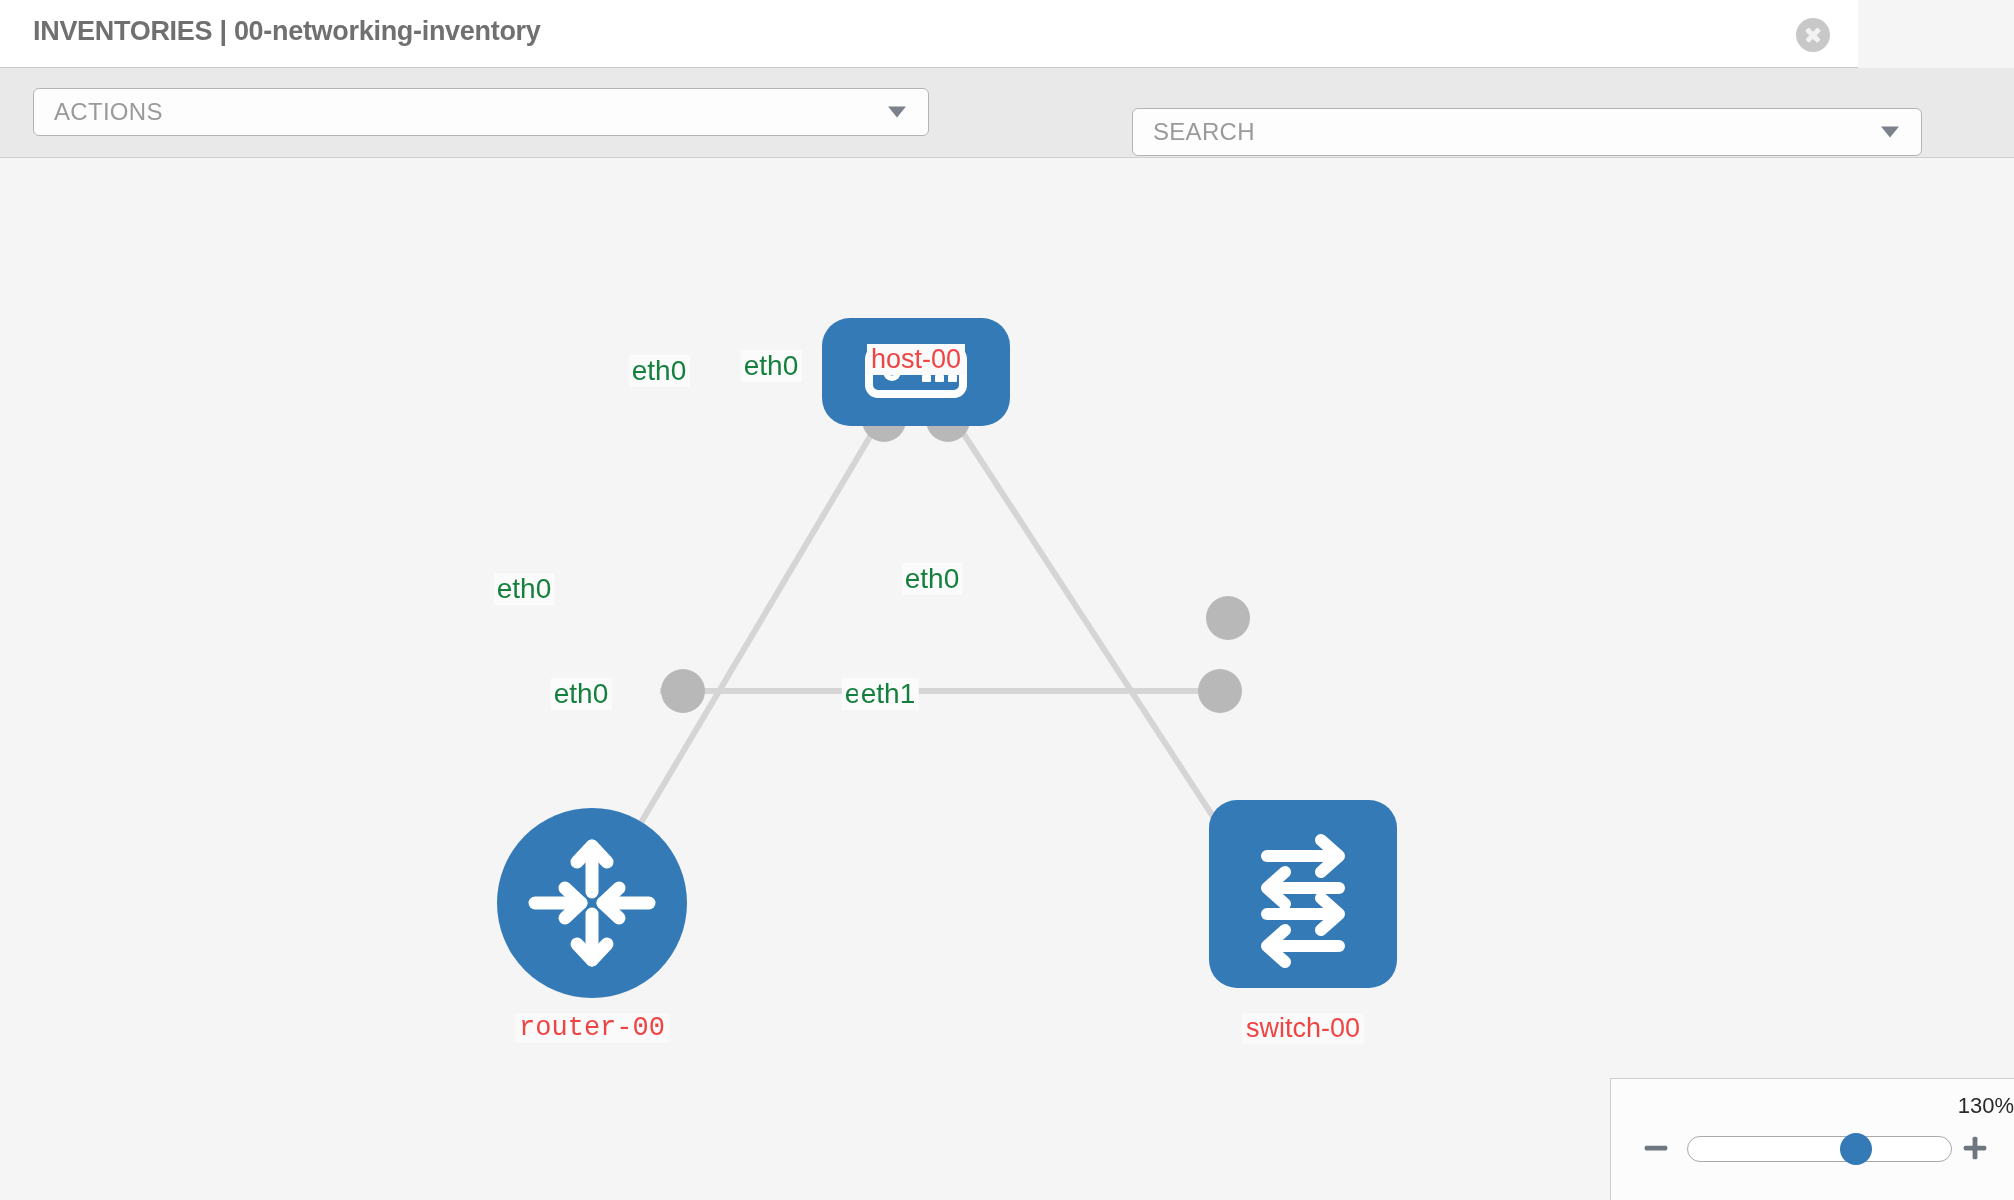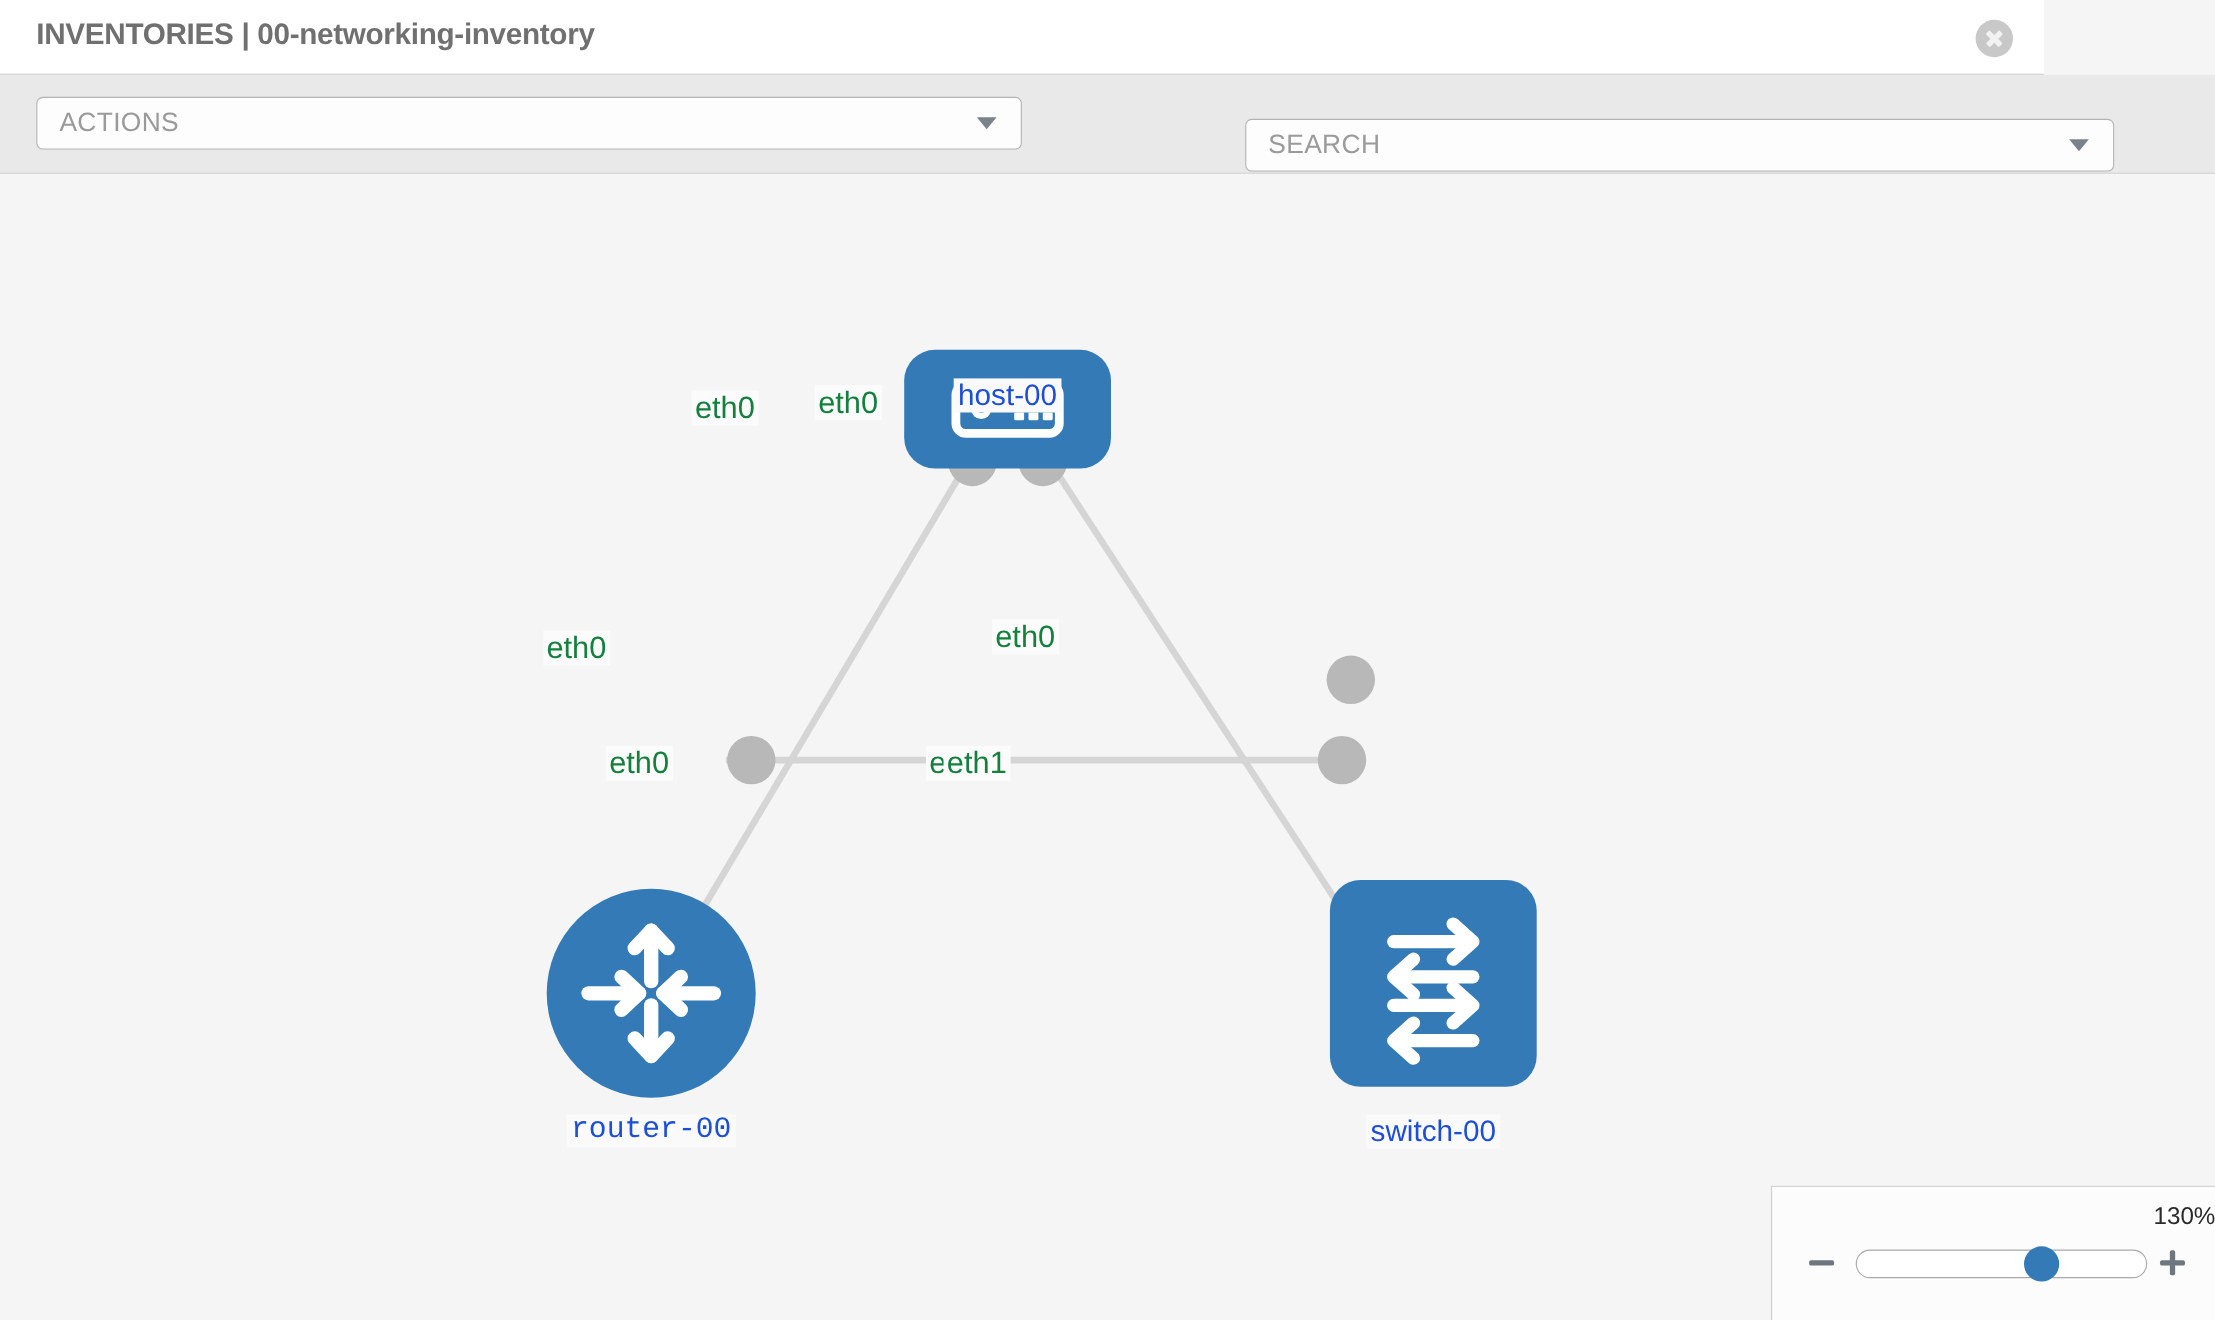--- a/index.html
+++ b/index.html
@@ -85,21 +85,21 @@
   .canvas {
     position: absolute; top: 158px; left: 0;
     width: 2014px; height: 1042px;
     background: #f5f5f5;
     overflow: hidden;
   }
   .topology-svg { position: absolute; top: 0; left: 0; width: 2014px; height: 1042px; }
 
   .node-label {
     position: absolute;
-    font-size: 27px; color: #1d4ed8;
+    font-size: 27px; color: #ef4444;
     background: #fafafa;
     padding: 0 4px;
     white-space: nowrap;
     transform: translateX(-50%);
   }
   .iface-label {
     position: absolute;
     font-size: 28px; color: #15803d;
     background: #fbfbfb;
     padding: 0 3px;

